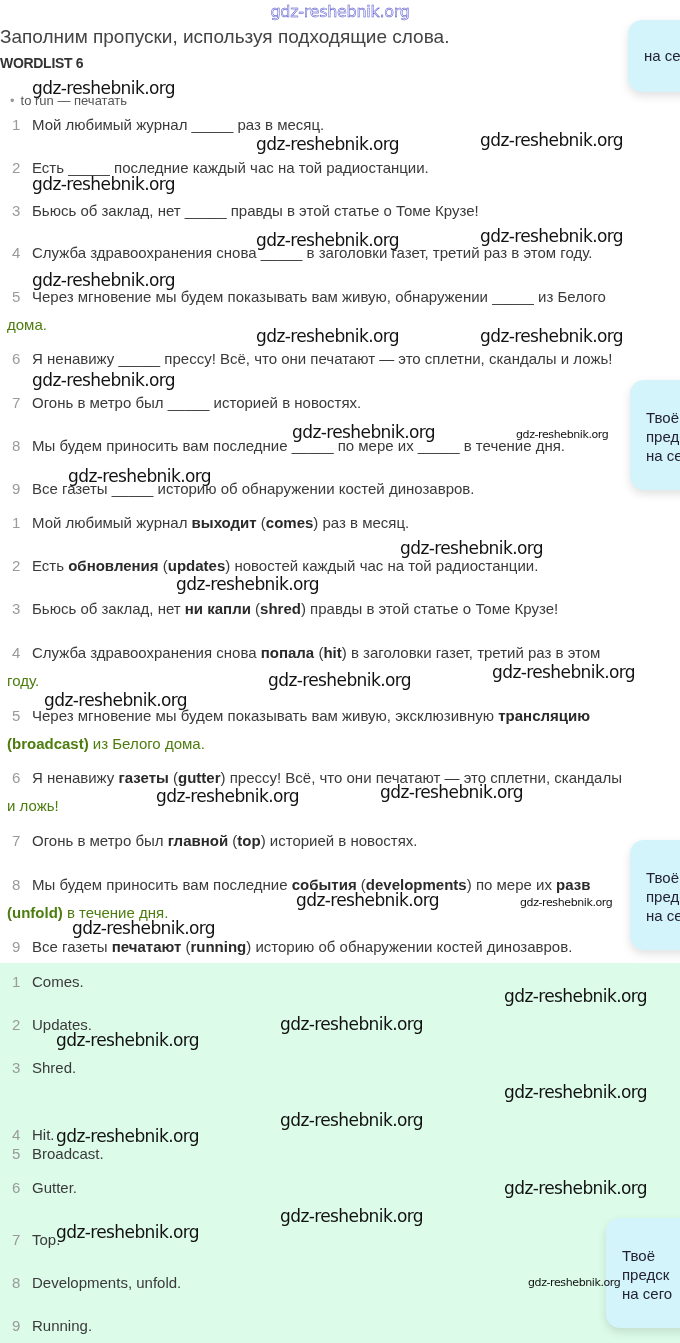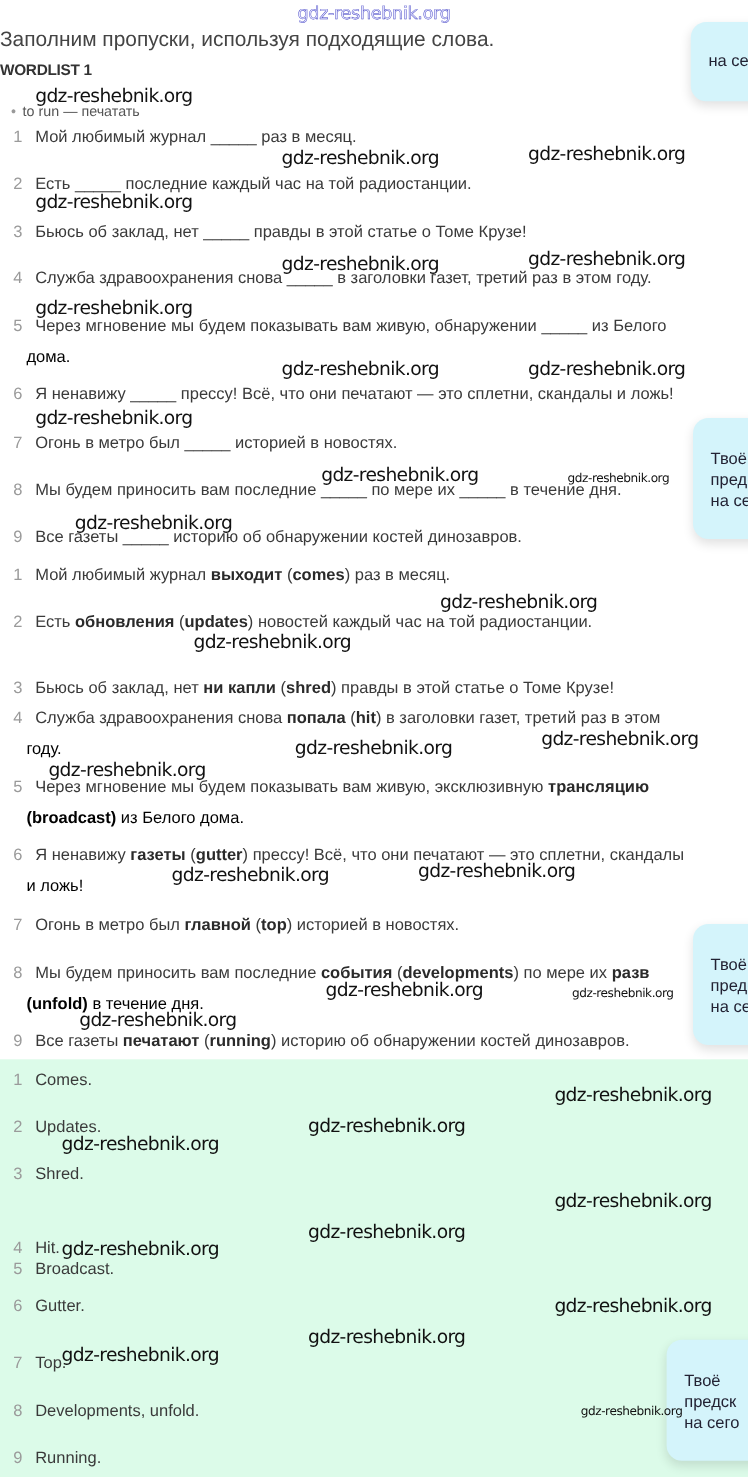--- a/index.html
+++ b/index.html
@@ -17,21 +17,21 @@
   .site-header span { -webkit-text-stroke:0.4px #3c3cc0; color:#e8e8ff; }
   .intro { position:absolute; left:0; top:26px; font-size:19px; color:#444; }
   .wordlist-title { position:absolute; left:0; top:55px; font-size:14px; font-weight:bold; color:#333; letter-spacing:-0.3px; }
   .vocab { position:absolute; left:10px; top:93px; font-size:13px; color:#555; }
   .vocab .dot { color:#999; margin-right:6px; }
   .item {
     position:absolute; left:12px; font-size:15px; color:#3a3a3a; white-space:nowrap;
   }
   .item .num { display:inline-block; width:20px; color:#9a9a9a; }
   .item b { color:#2a2a2a; }
-  .cont { position:absolute; left:24px; font-size:15px; color:#000000; }
+  .cont { position:absolute; left:7px; font-size:15px; color:#4d7c0f; }
   .answers-bg {
     position:absolute; left:0; top:963px; width:680px; height:380px;
     background:#dcfbe9;
   }
   .wm {
     position:absolute; font-size:17px; color:#111; font-family:"DejaVu Sans", sans-serif;
     letter-spacing:-0.6px; white-space:nowrap;
   }
   .wm.small { font-size:11px; letter-spacing:-0.4px; }
   .promo {
@@ -40,37 +40,37 @@
     font-size:15px; color:#223; line-height:19px; padding:0 0 0 16px; box-sizing:border-box;
     overflow:hidden;
   }
 </style>
 </head>
 <body>
 
 <div class="site-header"><span>gdz-reshebnik.org</span></div>
 
 <div class="intro">Заполним пропуски, используя подходящие слова.</div>
-<div class="wordlist-title">WORDLIST 1</div>
+<div class="wordlist-title">WORDLIST 6</div>
 <div class="vocab"><span class="dot">•</span><span>to run — печатать</span></div>
 
 <div class="item" style="top:116px"><span class="num">1</span><span>Мой любимый журнал _____ раз в месяц.</span></div>
 <div class="item" style="top:159px"><span class="num">2</span><span>Есть _____ последние каждый час на той радиостанции.</span></div>
 <div class="item" style="top:202px"><span class="num">3</span><span>Бьюсь об заклад, нет _____ правды в этой статье о Томе Крузе!</span></div>
 <div class="item" style="top:244px"><span class="num">4</span><span>Служба здравоохранения снова _____ в заголовки газет, третий раз в этом году.</span></div>
 <div class="item" style="top:288px"><span class="num">5</span><span>Через мгновение мы будем показывать вам живую, обнаружении _____ из Белого</span></div>
 <div class="cont" style="top:316px">дома.</div>
 <div class="item" style="top:350px"><span class="num">6</span><span>Я ненавижу _____ прессу! Всё, что они печатают — это сплетни, скандалы и ложь!</span></div>
 <div class="item" style="top:394px"><span class="num">7</span><span>Огонь в метро был _____ историей в новостях.</span></div>
 <div class="item" style="top:437px"><span class="num">8</span><span>Мы будем приносить вам последние _____ по мере их _____ в течение дня.</span></div>
 <div class="item" style="top:480px"><span class="num">9</span><span>Все газеты _____ историю об обнаружении костей динозавров.</span></div>
 
 <div class="item" style="top:514px"><span class="num">1</span><span>Мой любимый журнал </span><b>выходит</b><span> (</span><b>comes</b><span>) раз в месяц.</span></div>
 <div class="item" style="top:557px"><span class="num">2</span><span>Есть </span><b>обновления</b><span> (</span><b>updates</b><span>) новостей каждый час на той радиостанции.</span></div>
-<div class="item" style="top:617px"><span class="num">3</span><span>Бьюсь об заклад, нет </span><b>ни капли</b><span> (</span><b>shred</b><span>) правды в этой статье о Томе Крузе!</span></div>
+<div class="item" style="top:600px"><span class="num">3</span><span>Бьюсь об заклад, нет </span><b>ни капли</b><span> (</span><b>shred</b><span>) правды в этой статье о Томе Крузе!</span></div>
 <div class="item" style="top:644px"><span class="num">4</span><span>Служба здравоохранения снова </span><b>попала</b><span> (</span><b>hit</b><span>) в заголовки газет, третий раз в этом</span></div>
 <div class="cont" style="top:672px">году.</div>
 <div class="item" style="top:707px"><span class="num">5</span><span>Через мгновение мы будем показывать вам живую, эксклюзивную </span><b>трансляцию</b></div>
 <div class="cont" style="top:735px"><b>(broadcast)</b><span> из Белого дома.</span></div>
 <div class="item" style="top:769px"><span class="num">6</span><span>Я ненавижу </span><b>газеты</b><span> (</span><b>gutter</b><span>) прессу! Всё, что они печатают — это сплетни, скандалы</span></div>
 <div class="cont" style="top:797px">и ложь!</div>
 <div class="item" style="top:832px"><span class="num">7</span><span>Огонь в метро был </span><b>главной</b><span> (</span><b>top</b><span>) историей в новостях.</span></div>
 <div class="item" style="top:876px"><span class="num">8</span><span>Мы будем приносить вам последние </span><b>события</b><span> (</span><b>developments</b><span>) по мере их </span><b>разв</b></div>
 <div class="cont" style="top:904px"><b>(unfold)</b><span> в течение дня.</span></div>
 <div class="item" style="top:938px"><span class="num">9</span><span>Все газеты </span><b>печатают</b><span> (</span><b>running</b><span>) историю об обнаружении костей динозавров.</span></div>

